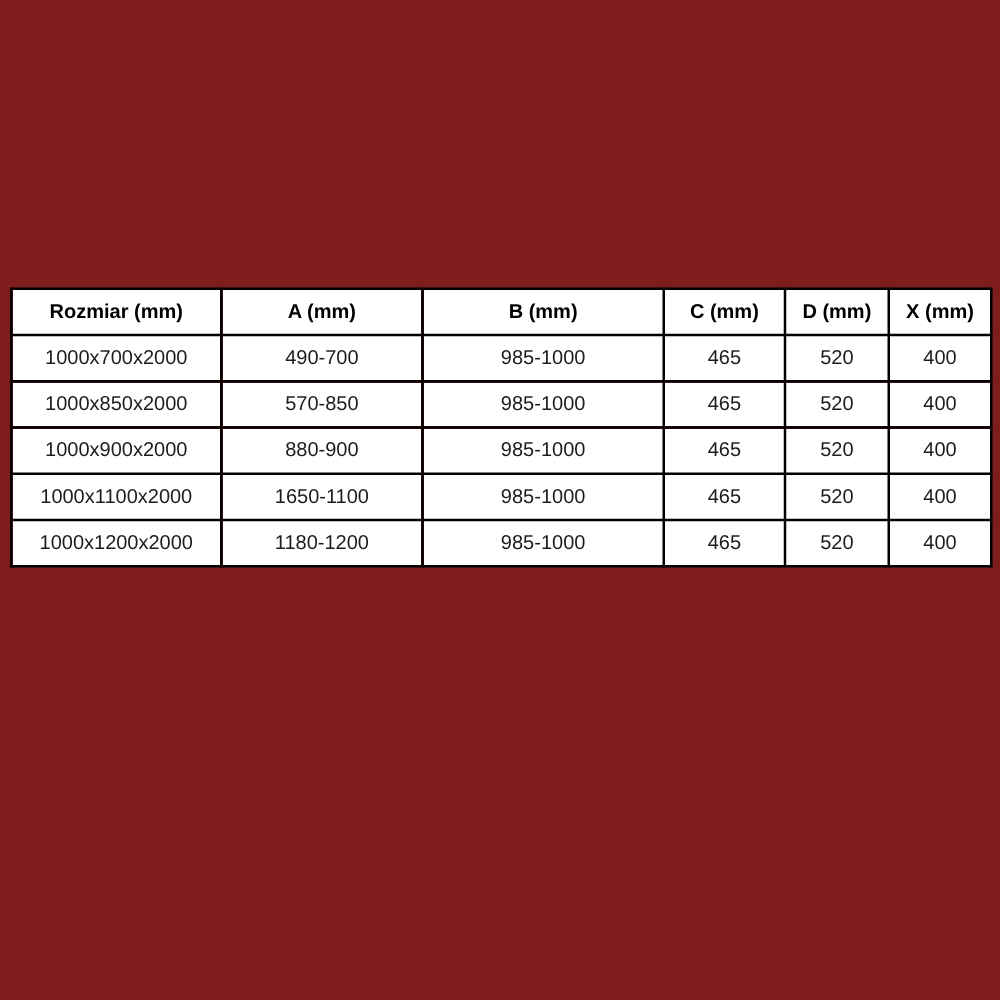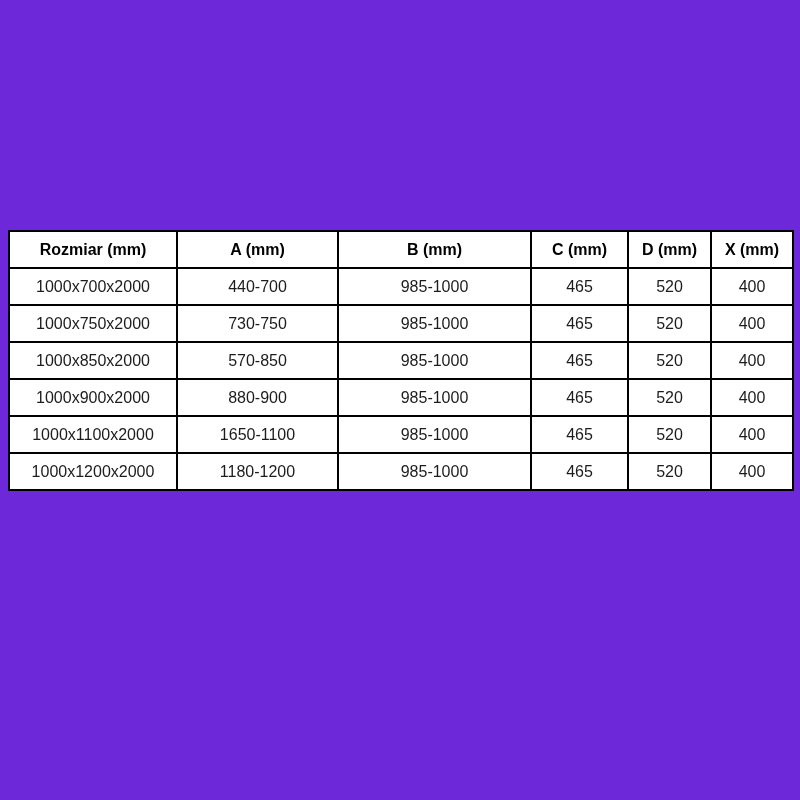--- a/index.html
+++ b/index.html
@@ -4,21 +4,21 @@
 <style>
   * { margin: 0; padding: 0; box-sizing: border-box; }
   html, body {
     width: 800px; height: 800px;
     background: #ffffff;
     font-family: "Liberation Sans", sans-serif;
   }
   .page {
     position: relative;
     width: 800px; height: 800px;
-    background: #6d28d9;
+    background: #7f1d1d;
     overflow: hidden;
   }
   table.dim-table {
     position: absolute;
     left: 8px; top: 230px;
     width: 784px;
     border-collapse: collapse;
     table-layout: fixed;
   }
   table.dim-table th,
@@ -58,29 +58,21 @@
           <th scope="col">A (mm)</th>
           <th scope="col">B (mm)</th>
           <th scope="col">C (mm)</th>
           <th scope="col">D (mm)</th>
           <th scope="col">X (mm)</th>
         </tr>
     </thead>
     <tbody id="body-rows">
         <tr>
           <td>1000x700x2000</td>
-          <td>440-700</td>
-          <td>985-1000</td>
-          <td>465</td>
-          <td>520</td>
-          <td>400</td>
-        </tr>
-        <tr>
-          <td>1000x750x2000</td>
-          <td>730-750</td>
+          <td>490-700</td>
           <td>985-1000</td>
           <td>465</td>
           <td>520</td>
           <td>400</td>
         </tr>
         <tr>
           <td>1000x850x2000</td>
           <td>570-850</td>
           <td>985-1000</td>
           <td>465</td>

